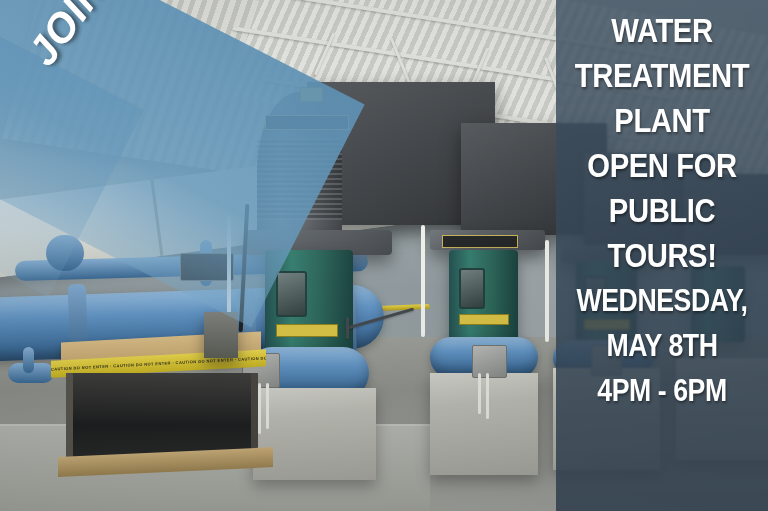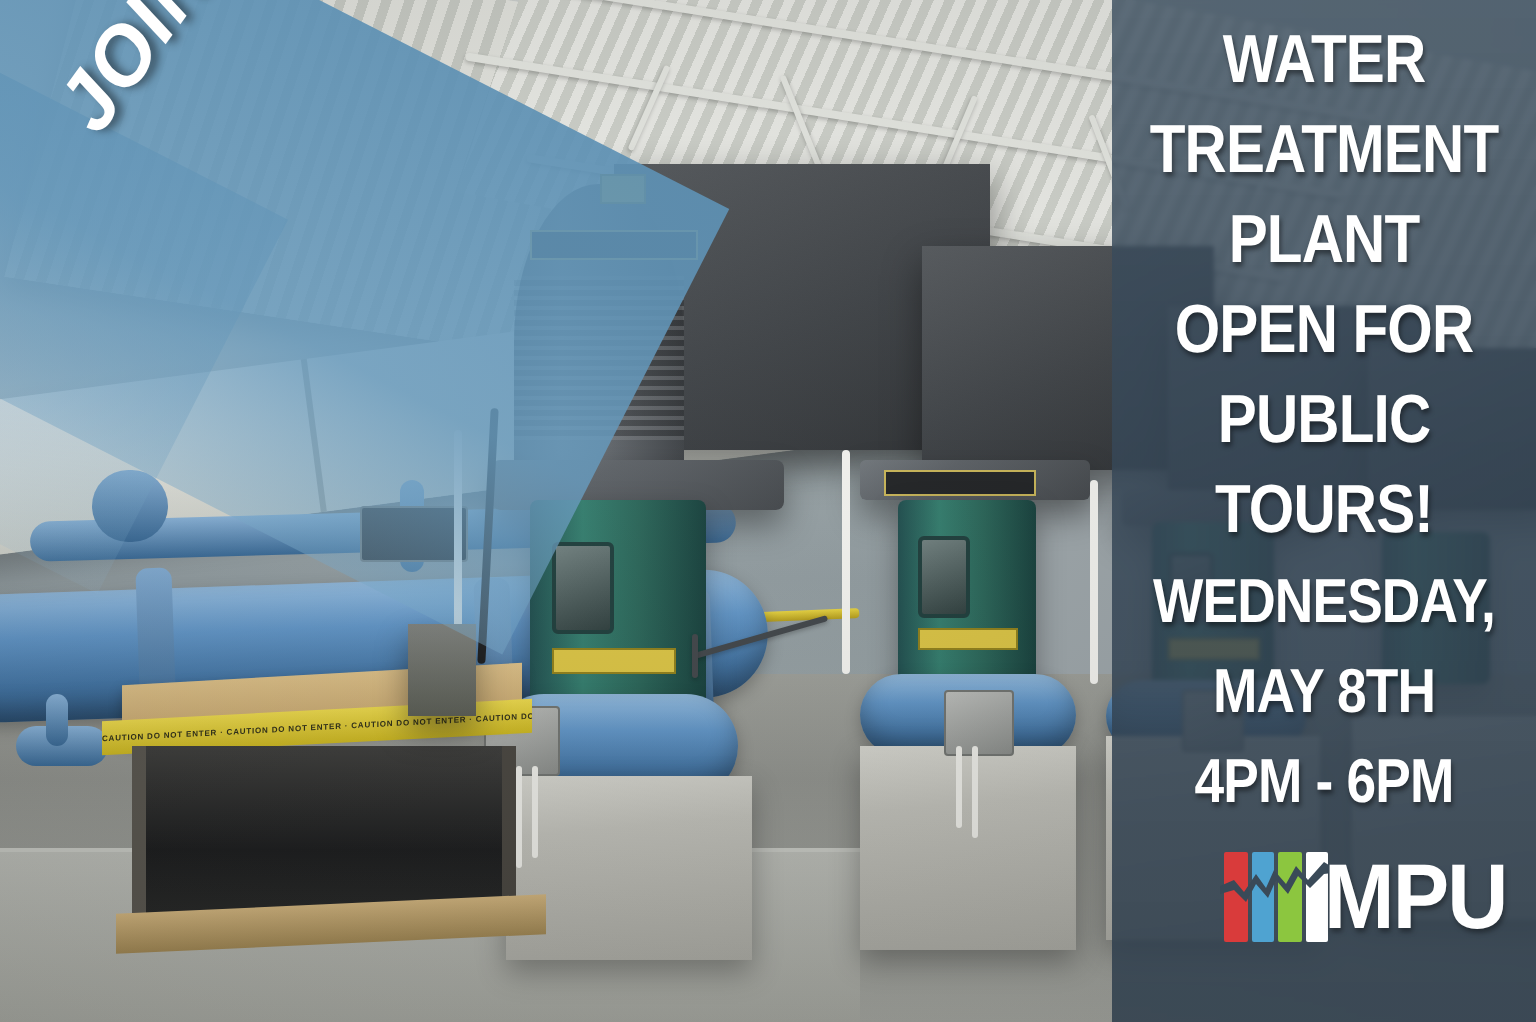--- a/index.html
+++ b/index.html
@@ -146,21 +146,21 @@
     white-space:nowrap;
   }
   .join-wrap { position:absolute; left:12px; top:46px; transform:rotate(-27deg);
       transform-origin:left top; }
 
   
   .panel {
     position:absolute; right:0; top:0; width:212px; height:511px;
     background:linear-gradient(180deg,rgba(60,79,96,.80) 0%,rgba(55,72,88,.85) 45%,rgba(48,63,77,.88) 100%);
     backdrop-filter:blur(1px);
-    display:flex; flex-direction:column; align-items:flex-end;
+    display:flex; flex-direction:column; align-items:flex-start;
     padding-top:8px;
   }
   .panel-line {
     color:#ffffff;
     font-family:"Liberation Sans", sans-serif;
     font-weight:bold;
     font-size:34px; line-height:45px;
     letter-spacing:-0.5px;
     text-align:center;
     width:100%;
@@ -300,28 +300,15 @@
     <div class="panel-line">WATER</div>
     <div class="panel-line">TREATMENT</div>
     <div class="panel-line">PLANT</div>
     <div class="panel-line">OPEN FOR</div>
     <div class="panel-line">PUBLIC</div>
     <div class="panel-line">TOURS!</div>
     <div class="panel-line sm">WEDNESDAY,</div>
     <div class="panel-line sm">MAY 8TH</div>
     <div class="panel-line sm">4PM - 6PM</div>
 
-    <div class="logo">
-      <div class="logo-bars">
-        <div class="bar" style="background: rgb(217, 59, 59);"></div>
-        <div class="bar" style="background: rgb(79, 163, 209);"></div>
-        <div class="bar" style="background: rgb(140, 198, 63);"></div>
-        <div class="bar" style="background: rgb(255, 255, 255);"></div>
-      </div>
-      <svg class="bolt" viewBox="0 0 60 22" preserveAspectRatio="none">
-        <path d="M0 13 L7 10 L12 16 L18 7 L23 14 L27 5 L33 12 L38 3 L44 10 L52 1 L60 6
-                 L52 7 L45 14 L39 8 L34 17 L28 10 L24 19 L18 12 L13 21 L7 15 L0 17 Z" fill="#3a4a58"></path>
-      </svg>
-      <div class="logo-word">MPU</div>
-    </div>
   </div>
 
 </div>
 
 </body></html>

